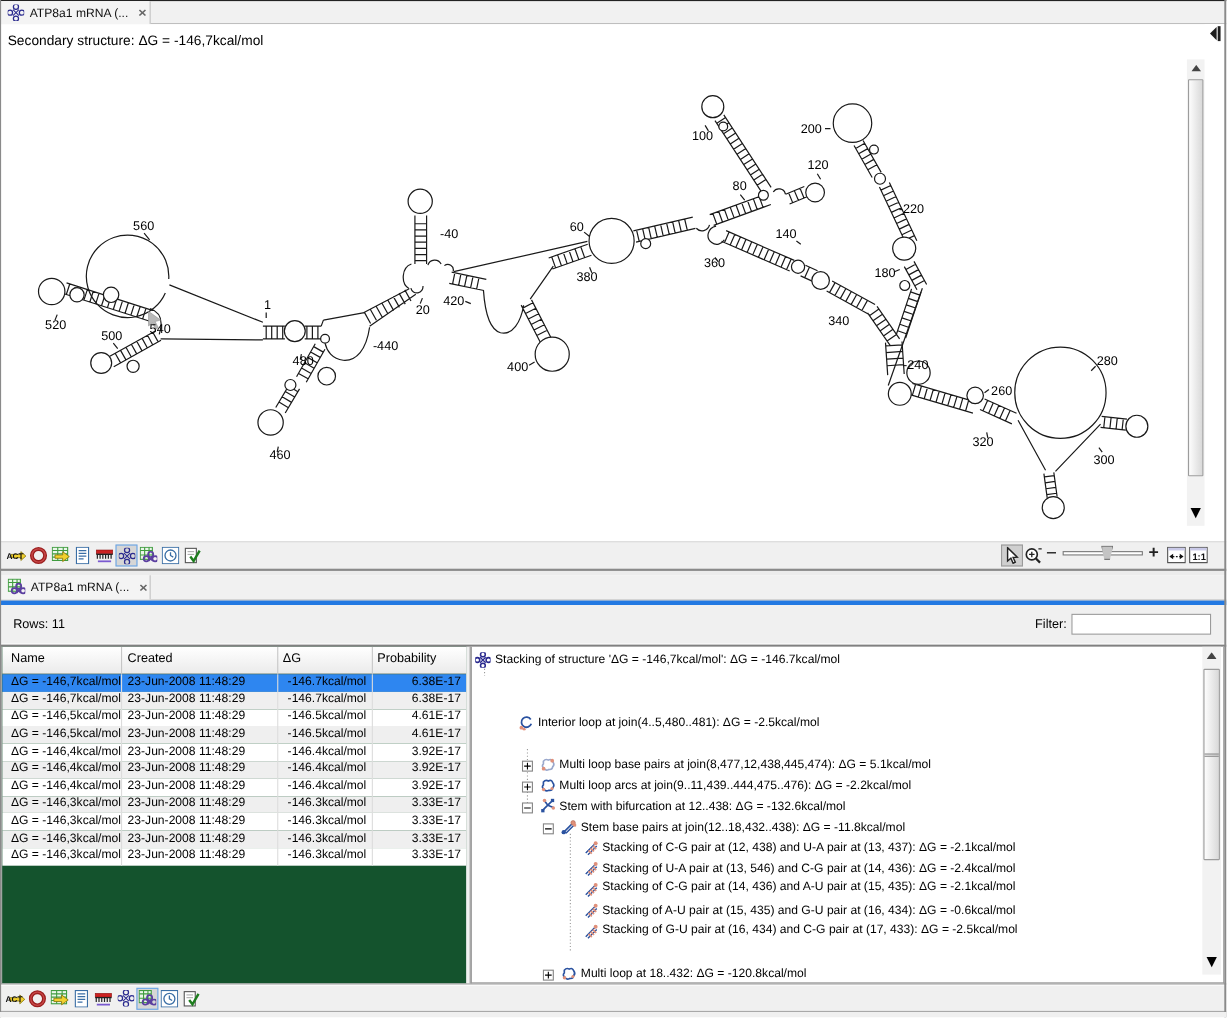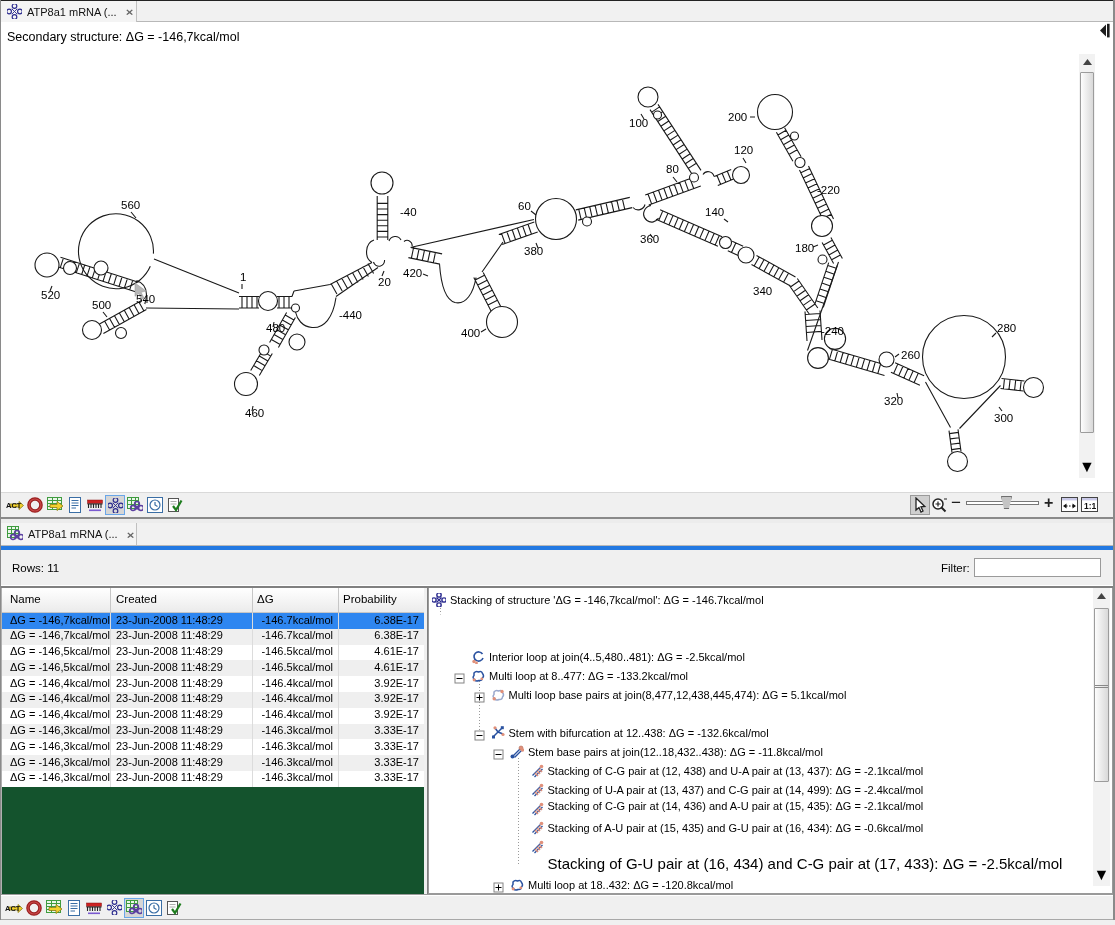--- a/index.html
+++ b/index.html
@@ -387,44 +387,44 @@
       <span style="position:absolute;left:21.0px;top:3.5px;font-size:11px;color:#000">Stacking of structure 'ΔG = -146,7kcal/mol': ΔG = -146.7kcal/mol</span>
     </div>
     <div style="position:absolute;left:0;top:59.5px;height:19.2px;width:680px;white-space:nowrap">
       <span style="position:absolute;left:42.0px;top:2px"><svg width="14" height="14" viewBox="0 0 14 14">
           <path d="M11.5 4 A4.6 4.6 0 1 0 12 8" fill="none" stroke="#2a52a0" stroke-width="1.6"></path>
           <circle cx="3" cy="11.5" r="1.7" fill="#e0907a"></circle>
           <circle cx="5.5" cy="13" r="1.4" fill="#e0907a"></circle>
         </svg></span>
       <span style="position:absolute;left:60.0px;top:3.5px;font-size:11px;color:#000">Interior loop at join(4..5,480..481): ΔG = -2.5kcal/mol</span>
     </div>
-    <div style="position:absolute;left:0;top:78.5px;height:19.2px;width:680px;white-space:nowrap">
-      <span style="position:absolute;left:25.0px;top:3.5px"><svg width="11" height="11">
-          <rect x="1" y="1" width="9" height="9" fill="#fff" stroke="#848484"></rect>
-          <path d="M2.5 5.5H8.5" stroke="#000"></path>
-        </svg></span>
-      <span style="position:absolute;left:42.0px;top:2px"><svg width="14" height="14" viewBox="0 0 14 14">
-          <path d="M3 4 Q5 1.5 7.5 3 Q10.5 1.5 11.5 4.5 Q13.5 7 11.5 9 Q11 12 8 11.5 Q5 13 3.5 10.5 Q1 8.5 3 6.5 Z" fill="none" stroke="#2a52a0" stroke-width="1.5"></path>
-          <circle cx="3.2" cy="10.8" r="1.6" fill="#e0907a"></circle>
-          <circle cx="10.8" cy="9.8" r="1.4" fill="#e0907a"></circle>
-        </svg></span>
-      <span style="position:absolute;left:60.0px;top:3.5px;font-size:11px;color:#000">Multi loop at 8..477: ΔG = -133.2kcal/mol</span>
-    </div>
     <div style="position:absolute;left:0;top:97.5px;height:19.2px;width:680px;white-space:nowrap">
       <span style="position:absolute;left:44.5px;top:3.5px"><svg width="11" height="11">
           <rect x="1" y="1" width="9" height="9" fill="#fff" stroke="#848484"></rect>
           <path d="M2.5 5.5H8.5M5.5 2.5V8.5" stroke="#000"></path>
         </svg></span>
       <span style="position:absolute;left:61.5px;top:2px"><svg width="14" height="14" viewBox="0 0 14 14">
           <path d="M3 4 Q5 1.5 7.5 3 Q10.5 1.5 11.5 4.5 Q13.5 7 11.5 9 Q11 12 8 11.5 Q5 13 3.5 10.5 Q1 8.5 3 6.5 Z" fill="none" stroke="#9aa8cc" stroke-width="1.5"></path>
           <circle cx="3.2" cy="10.8" r="1.7" fill="#e0907a"></circle>
           <circle cx="11" cy="3.5" r="1.7" fill="#e0907a"></circle>
         </svg></span>
       <span style="position:absolute;left:79.5px;top:3.5px;font-size:11px;color:#000">Multi loop base pairs at join(8,477,12,438,445,474): ΔG = 5.1kcal/mol</span>
     </div>
+    <div style="position:absolute;left:0;top:116.5px;height:19.2px;width:680px;white-space:nowrap">
+      <span style="position:absolute;left:44.5px;top:3.5px"><svg width="11" height="11">
+          <rect x="1" y="1" width="9" height="9" fill="#fff" stroke="#848484"></rect>
+          <path d="M2.5 5.5H8.5M5.5 2.5V8.5" stroke="#000"></path>
+        </svg></span>
+      <span style="position:absolute;left:61.5px;top:2px"><svg width="14" height="14" viewBox="0 0 14 14">
+          <path d="M3 4 Q5 1.5 7.5 3 Q10.5 1.5 11.5 4.5 Q13.5 7 11.5 9 Q11 12 8 11.5 Q5 13 3.5 10.5 Q1 8.5 3 6.5 Z" fill="none" stroke="#2a52a0" stroke-width="1.5"></path>
+          <circle cx="3.2" cy="10.8" r="1.6" fill="#e0907a"></circle>
+          <circle cx="10.8" cy="9.8" r="1.4" fill="#e0907a"></circle>
+        </svg></span>
+      <span style="position:absolute;left:79.5px;top:3.5px;font-size:11px;color:#000">Multi loop arcs at join(9..11,439..444,475..476): ΔG = -2.2kcal/mol</span>
+    </div>
     <div style="position:absolute;left:0;top:135px;height:19.2px;width:613px;white-space:nowrap">
       <span style="position:absolute;left:44.5px;top:3.5px"><svg width="11" height="11">
           <rect x="1" y="1" width="9" height="9" fill="#fff" stroke="#848484"></rect>
           <path d="M2.5 5.5H8.5" stroke="#000"></path>
         </svg></span>
       <span style="position:absolute;left:61.5px;top:2px"><svg width="14" height="14" viewBox="0 0 14 14">
           <g stroke="#2a52a0" stroke-width="1.5" fill="none">
             <path d="M2 12 L7 7 M7 7 L11 3 M7 7 L12 9 M4 3 L7 7"></path>
           </g>
           <rect x="1" y="10.5" width="3" height="3" fill="#2a52a0"></rect>
@@ -460,21 +460,21 @@
       <span style="position:absolute;left:118.5px;top:3.5px;font-size:11px;color:#000">Stacking of C-G pair at (12, 438) and U-A pair at (13, 437): ΔG = -2.1kcal/mol</span>
     </div>
     <div style="position:absolute;left:0;top:192.5px;height:19.2px;width:680px;white-space:nowrap">
       <span style="position:absolute;left:100.5px;top:2px"><svg width="14" height="14" viewBox="0 0 14 14">
           <g stroke="#2a52a0" stroke-width="1.3" fill="none">
             <path d="M2.5 11.5 L10.5 3.5 M4.5 13 L12.5 5"></path>
           </g>
           <path d="M5 9 L8 12 M7 7 L10 10 M9 5 L12 8" stroke="#e0907a" stroke-width="1.6"></path>
           <circle cx="11.5" cy="2.5" r="1.8" fill="#e0907a"></circle>
         </svg></span>
-      <span style="position:absolute;left:118.5px;top:3.5px;font-size:11px;color:#000">Stacking of U-A pair at (13, 437) and C-G pair at (14, 499): ΔG = -2.4kcal/mol</span>
+      <span style="position:absolute;left:118.5px;top:3.5px;font-size:11px;color:#000">Stacking of U-A pair at (13, 546) and C-G pair at (14, 436): ΔG = -2.4kcal/mol</span>
     </div>
     <div style="position:absolute;left:0;top:211.5px;height:19.2px;width:680px;white-space:nowrap">
       <span style="position:absolute;left:100.5px;top:2px"><svg width="14" height="14" viewBox="0 0 14 14">
           <g stroke="#2a52a0" stroke-width="1.3" fill="none">
             <path d="M2.5 11.5 L10.5 3.5 M4.5 13 L12.5 5"></path>
           </g>
           <path d="M5 9 L8 12 M7 7 L10 10 M9 5 L12 8" stroke="#e0907a" stroke-width="1.6"></path>
           <circle cx="11.5" cy="2.5" r="1.8" fill="#e0907a"></circle>
         </svg></span>
       <span style="position:absolute;left:118.5px;top:0;font-size:11px;color:#000">Stacking of C-G pair at (14, 436) and A-U pair at (15, 435): ΔG = -2.1kcal/mol</span>
@@ -490,21 +490,21 @@
       <span style="position:absolute;left:118.5px;top:3.5px;font-size:11px;color:#000">Stacking of A-U pair at (15, 435) and G-U pair at (16, 434): ΔG = -0.6kcal/mol</span>
     </div>
     <div style="position:absolute;left:0;top:249.5px;height:19.2px;width:680px;white-space:nowrap">
       <span style="position:absolute;left:100.5px;top:2px"><svg width="14" height="14" viewBox="0 0 14 14">
           <g stroke="#2a52a0" stroke-width="1.3" fill="none">
             <path d="M2.5 11.5 L10.5 3.5 M4.5 13 L12.5 5"></path>
           </g>
           <path d="M5 9 L8 12 M7 7 L10 10 M9 5 L12 8" stroke="#e0907a" stroke-width="1.6"></path>
           <circle cx="11.5" cy="2.5" r="1.8" fill="#e0907a"></circle>
         </svg></span>
-      <span style="position:absolute;left:118.5px;top:17px;font-size:15px;color:#000">Stacking of G-U pair at (16, 434) and C-G pair at (17, 433): ΔG = -2.5kcal/mol</span>
+      <span style="position:absolute;left:118.5px;top:1px;font-size:11px;color:#000">Stacking of G-U pair at (16, 434) and C-G pair at (17, 433): ΔG = -2.5kcal/mol</span>
     </div>
     <div style="position:absolute;left:0;top:287.5px;height:19.2px;width:680px;white-space:nowrap">
       <span style="position:absolute;left:64.0px;top:3.5px"><svg width="11" height="11">
           <rect x="1" y="1" width="9" height="9" fill="#fff" stroke="#848484"></rect>
           <path d="M2.5 5.5H8.5M5.5 2.5V8.5" stroke="#000"></path>
         </svg></span>
       <span style="position:absolute;left:81.0px;top:2px"><svg width="14" height="14" viewBox="0 0 14 14">
           <path d="M3 4 Q5 1.5 7.5 3 Q10.5 1.5 11.5 4.5 Q13.5 7 11.5 9 Q11 12 8 11.5 Q5 13 3.5 10.5 Q1 8.5 3 6.5 Z" fill="none" stroke="#2a52a0" stroke-width="1.5"></path>
           <circle cx="3.2" cy="10.8" r="1.6" fill="#e0907a"></circle>
           <circle cx="10.8" cy="9.8" r="1.4" fill="#e0907a"></circle>

